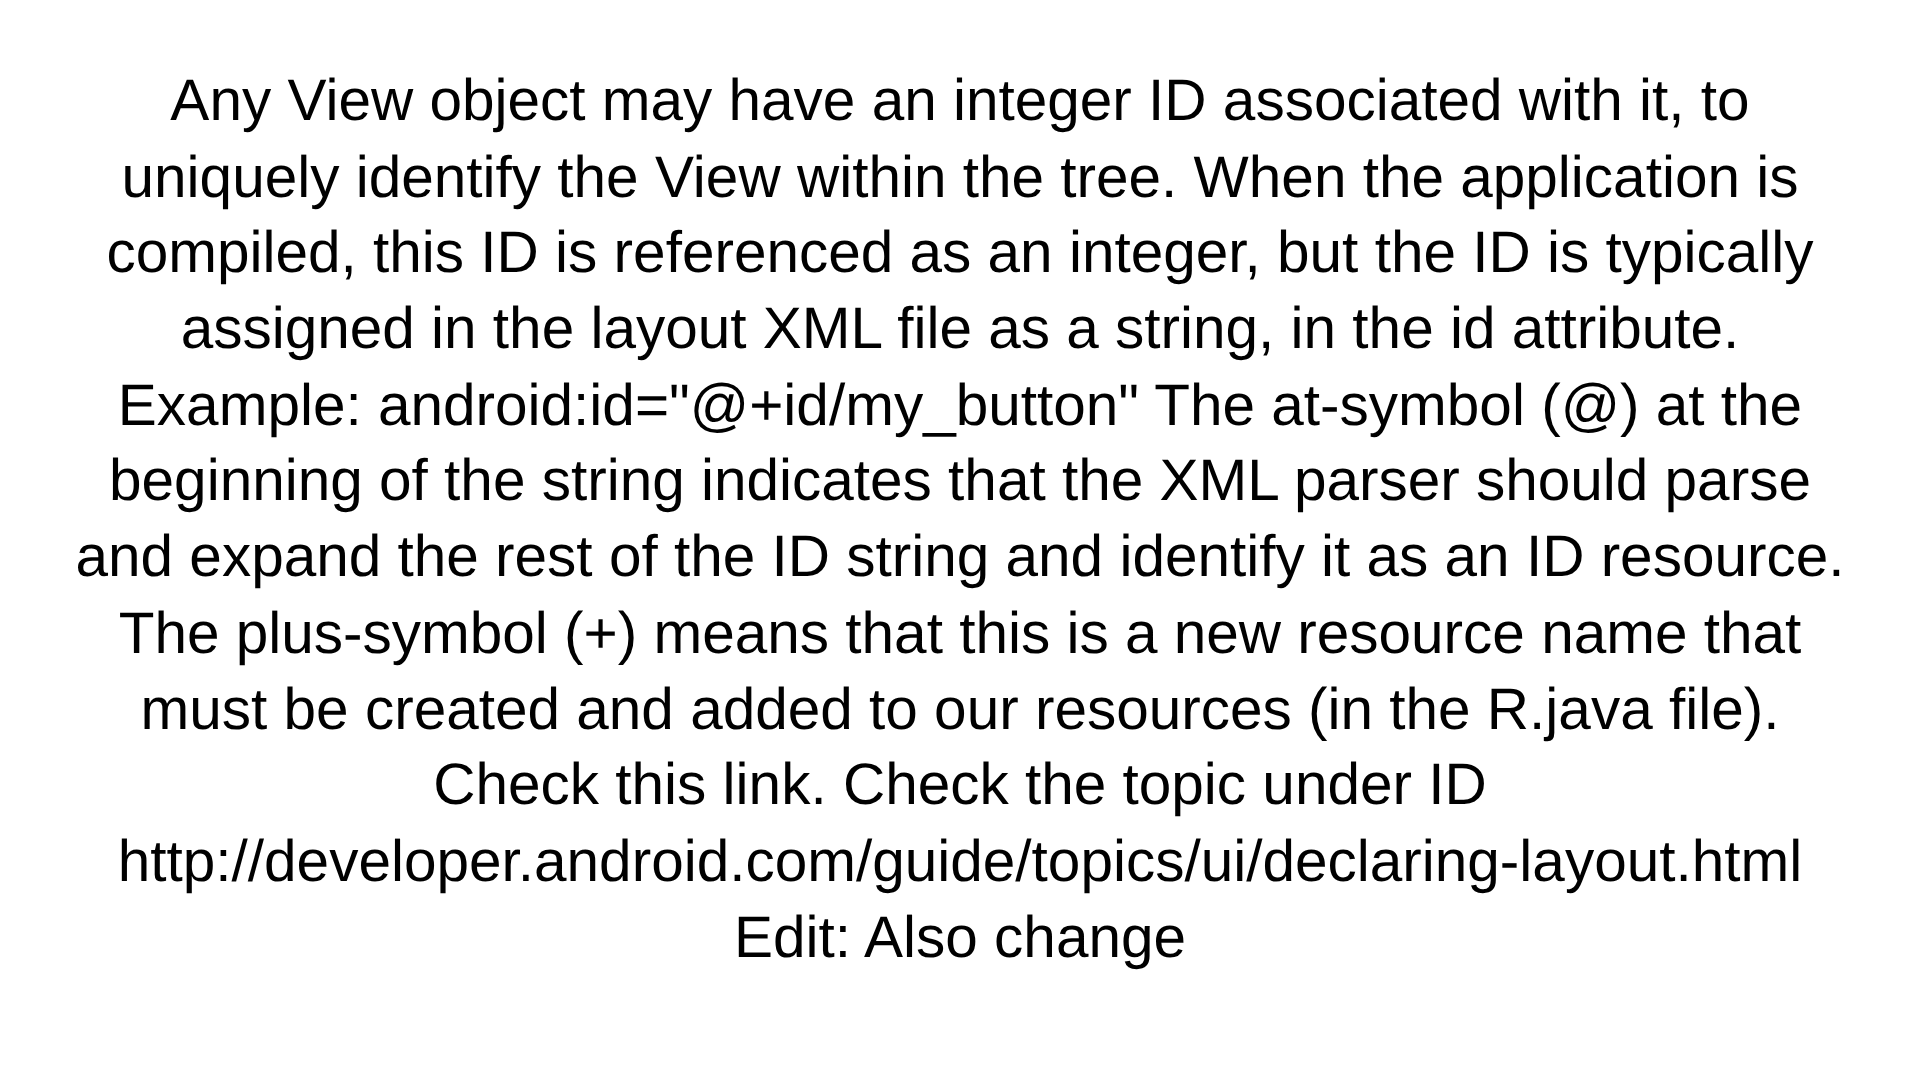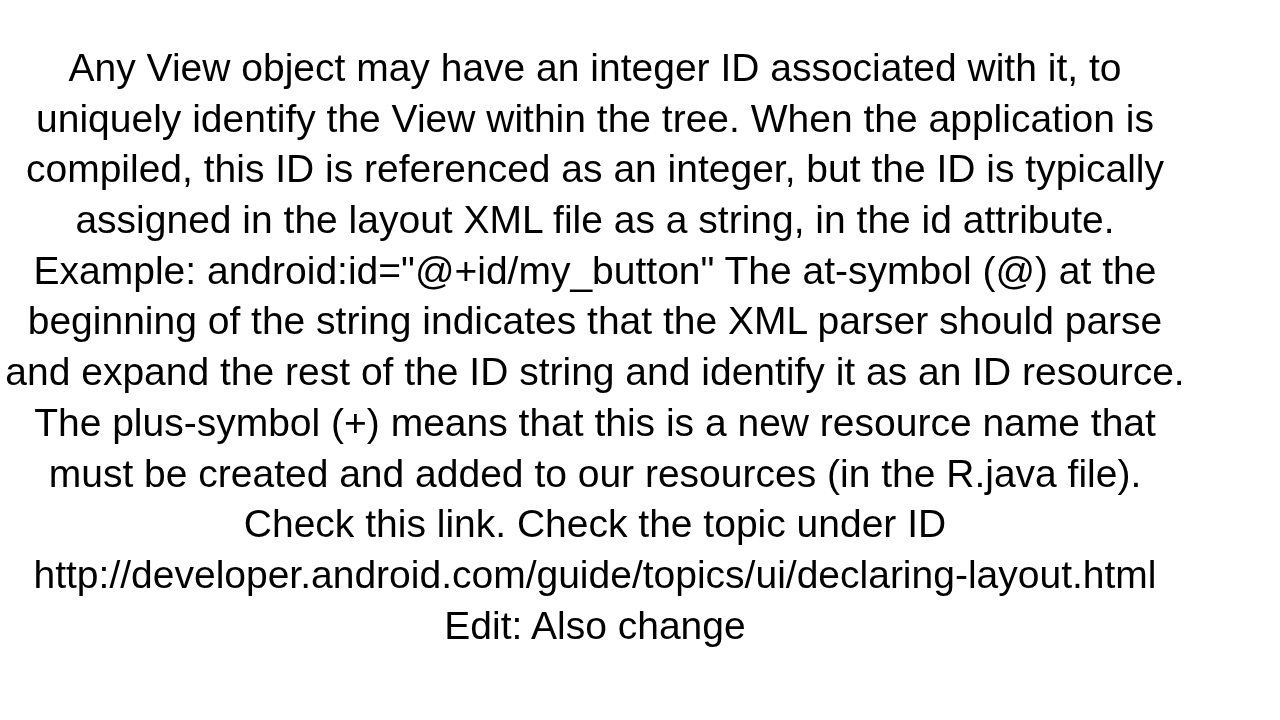--- a/index.html
+++ b/index.html
@@ -8,21 +8,21 @@
     width: 1280px;
     height: 720px;
     background: #ffffff;
     overflow: hidden;
   }
   .page {
     width: 1280px;
     height: 720px;
     display: flex;
     align-items: flex-start;
-    justify-content: flex-start;
+    justify-content: center;
   }
   .text-block {
     font-family: Arial, Helvetica, sans-serif;
     font-size: 39px;
     line-height: 1.30;
     color: #000000;
     text-align: center;
     max-width: 1190px;
     padding-top: 4px;
     white-space: normal;

